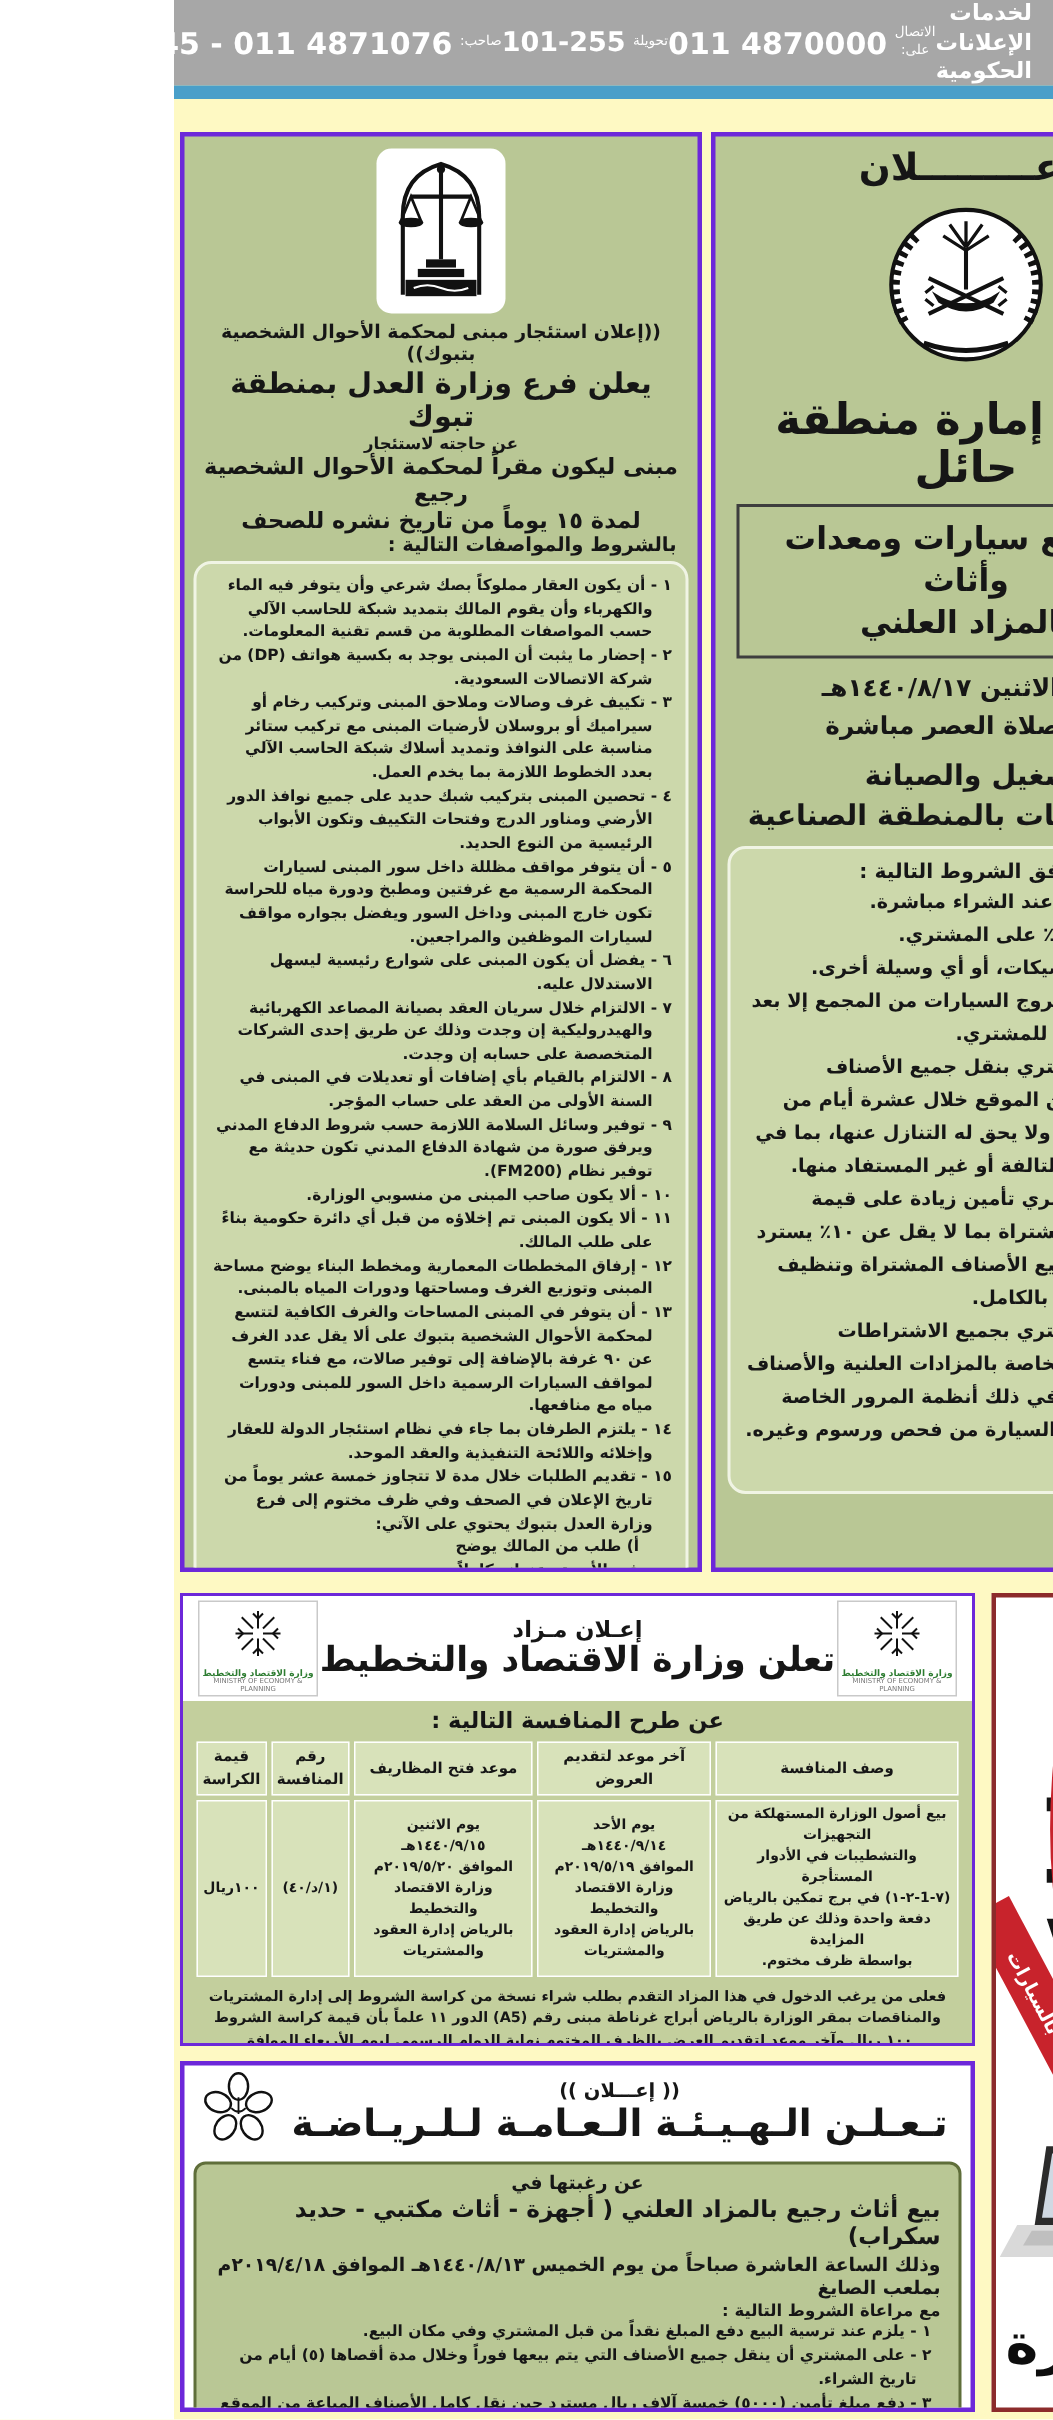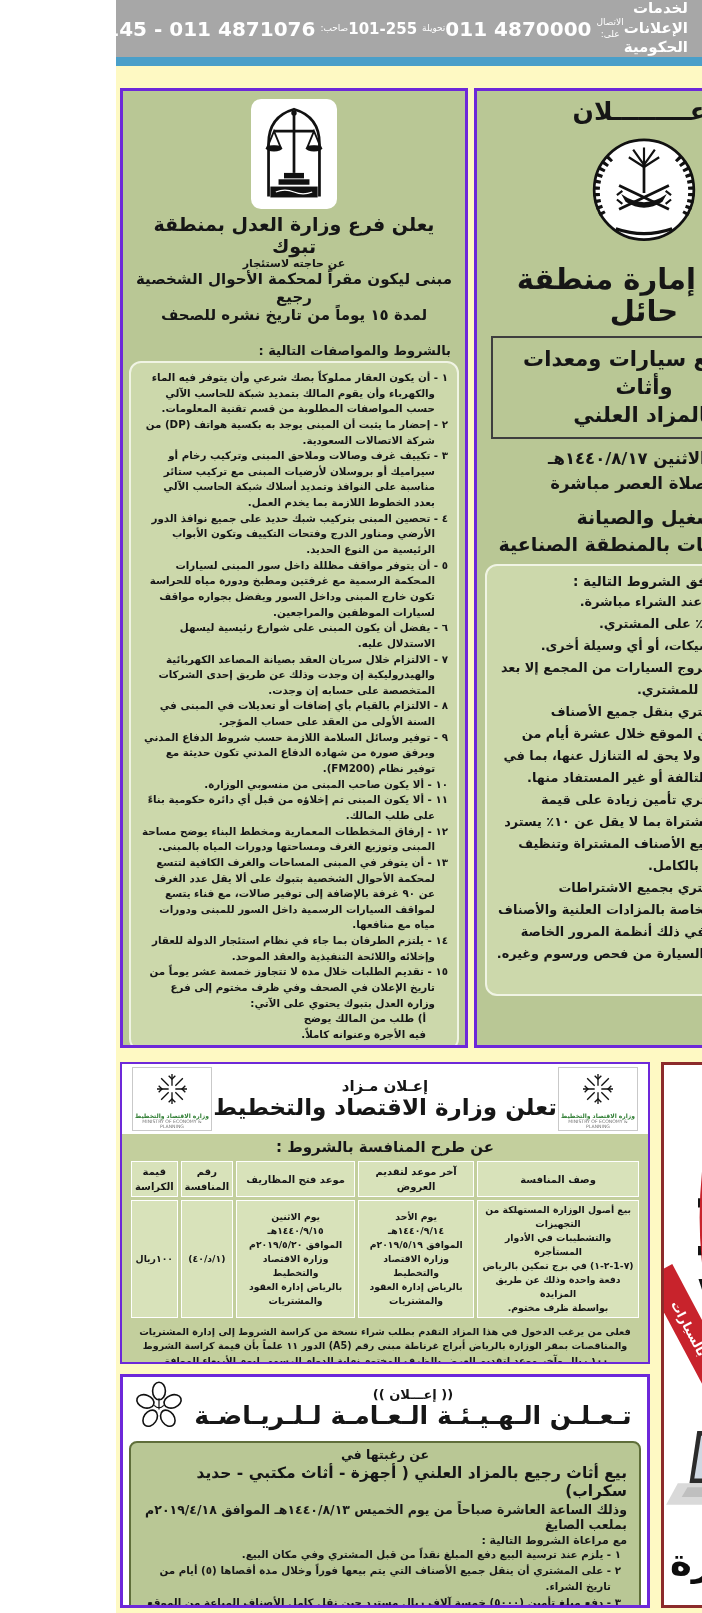--- a/index.html
+++ b/index.html
@@ -5,33 +5,33 @@
   html,body{margin:0;padding:0;background:#fff}
   .page{position:relative;width:586px;height:1613px;background:#fef9c3;overflow:hidden;
         font-family:"DejaVu Sans",sans-serif;color:#161616;direction:rtl}
   
   .topbar{position:absolute;top:0;left:0;right:0;height:57px;background:#a7a7a7;
           display:flex;align-items:center;justify-content:space-between;padding:0 14px;color:#fff;box-sizing:border-box}
   .tb-title{font-size:15px;font-weight:700;white-space:pre-line;line-height:1.3;text-align:right}
   .tb-group{display:flex;align-items:center;gap:5px}
   .tb-label{font-size:9px;white-space:pre-line;text-align:center;line-height:1.25}
   .tb-num{font-size:20px;font-weight:700;direction:ltr;unicode-bidi:embed;white-space:nowrap}
-  .tb-num.small{font-size:15px}
+  .tb-num.small{font-size:18px}
   .blueline{position:absolute;top:57px;left:0;right:0;height:9px;background:#4a9fc9}
   
   .box{position:absolute;background:#b9c795;border:3px solid #6d28d9;box-sizing:border-box;overflow:hidden}
   .inner{background:#ccd8ab;border:2px solid #f0f4e4;border-radius:12px;padding:7px 9px;overflow:hidden}
   
   .justice{left:4px;top:88px;width:348px;height:960px;padding:5px 6px}
   .j-logo{width:86px;margin:3px auto 4px;background:#fff;border-radius:10px;padding:3px 0;text-align:center}
   .j-t1{font-size:12.6px;font-weight:700;text-align:center}
   .j-t2{font-size:19px;font-weight:700;text-align:center;margin-top:2px}
   .j-t3{font-size:11px;font-weight:700;text-align:center}
   .j-t4{font-size:15px;font-weight:700;text-align:center}
-  .j-ci{font-size:13px;font-weight:700;text-align:right;margin:19px 8px 3px}
+  .j-ci{font-size:13px;font-weight:700;text-align:right;margin:0 8px 3px}
   .cond{font-size:10.3px;line-height:1.52;font-weight:700;padding-right:13px;text-indent:-13px;text-align:right}
   .subrow{display:flex;font-size:10.3px;font-weight:700;line-height:1.5;padding-right:22px}
   .subrow span{flex:1;text-align:right}
   
   .hail{left:358px;top:88px;width:340px;height:960px;padding:4px 8px}
   .h-t0{font-size:25px;font-weight:700;text-align:center;margin-top:2px}
   .h-emblem{text-align:center;margin:2px 0}
   .h-t1{font-size:29px;font-weight:700;text-align:center;line-height:1.1}
   .h-subject{border:2px solid #3e3e3e;margin:8px 6px 4px;padding:7px 4px;text-align:center;
              font-size:21px;font-weight:700;line-height:1.35;white-space:pre-line}
@@ -122,20 +122,21 @@
         <path d="M18,32 l-7,17 h14 z" fill="none" stroke="#111" stroke-width="2"></path>
         <ellipse cx="18" cy="51" rx="9" ry="3.5" fill="#111"></ellipse>
         <path d="M62,32 l-7,17 h14 z" fill="none" stroke="#111" stroke-width="2"></path>
         <ellipse cx="62" cy="51" rx="9" ry="3.5" fill="#111"></ellipse>
         <rect x="29" y="78" width="22" height="6" fill="#111"></rect>
         <rect x="23" y="85" width="34" height="6" fill="#111"></rect>
         <rect x="14" y="93" width="52" height="12" fill="#111"></rect>
         <path d="M20,99 q10,-4 20,0 q10,4 20,0" stroke="#fff" stroke-width="1.4" fill="none"></path>
       </svg>
     </div>
+    <div class="j-t1">((إعلان استئجار مبنى لمحكمة الأحوال الشخصية بتبوك))</div>
     <div class="j-t2">يعلن فرع وزارة العدل بمنطقة تبوك</div>
     <div class="j-t3">عن حاجته لاستئجار</div>
     <div class="j-t4">مبنى ليكون مقراً لمحكمة الأحوال الشخصية رجيع</div>
     <div class="j-t4">لمدة ١٥ يوماً من تاريخ نشره للصحف</div>
     <div class="j-ci">بالشروط والمواصفات التالية :</div>
     <div class="inner">
       <div>
 
       <div class="cond">١ - أن يكون العقار مملوكاً بصك شرعي وأن يتوفر فيه الماء والكهرباء وأن يقوم المالك بتمديد شبكة للحاسب الآلي حسب المواصفات المطلوبة من قسم تقنية المعلومات.</div>
           <div class="cond">٢ - إحضار ما يثبت أن المبنى يوجد به بكسية هواتف (DP) من شركة الاتصالات السعودية.</div>
@@ -223,21 +224,21 @@
       <div class="moep">
         <svg viewBox="0 0 48 48" width="40" height="40" stroke="#111" stroke-width="1.6" fill="none" aria-hidden="true">
           <path d="M24,6 V20 M24,28 V42 M6,24 H20 M28,24 H42"></path>
           <path d="M11,11 L20,20 M28,28 L37,37 M37,11 L28,20 M20,28 L11,37"></path>
           <path d="M20,8 L24,12 L28,8 M20,40 L24,36 L28,40 M8,20 L12,24 L8,28 M40,20 L36,24 L40,28"></path>
         </svg>
         <div class="moep-cap-ar">وزارة الاقتصاد والتخطيط</div>
         <div class="moep-cap-en">MINISTRY OF ECONOMY &amp; PLANNING</div>
       </div>
     </div>
-    <div class="e-sub">عن طرح المنافسة بالشروط :</div>
+    <div class="e-sub">عن طرح المنافسة التالية :</div>
     <div class="etable">
       <div class="erow ehead">
         <div class="ecell c-desc">وصف المنافسة</div>
         <div class="ecell c-dead">آخر موعد لتقديم العروض</div>
         <div class="ecell c-open">موعد فتح المظاريف</div>
         <div class="ecell c-num">رقم المنافسة</div>
         <div class="ecell c-price pre">قيمة
 الكراسة</div>
       </div>
       <div class="erow">

